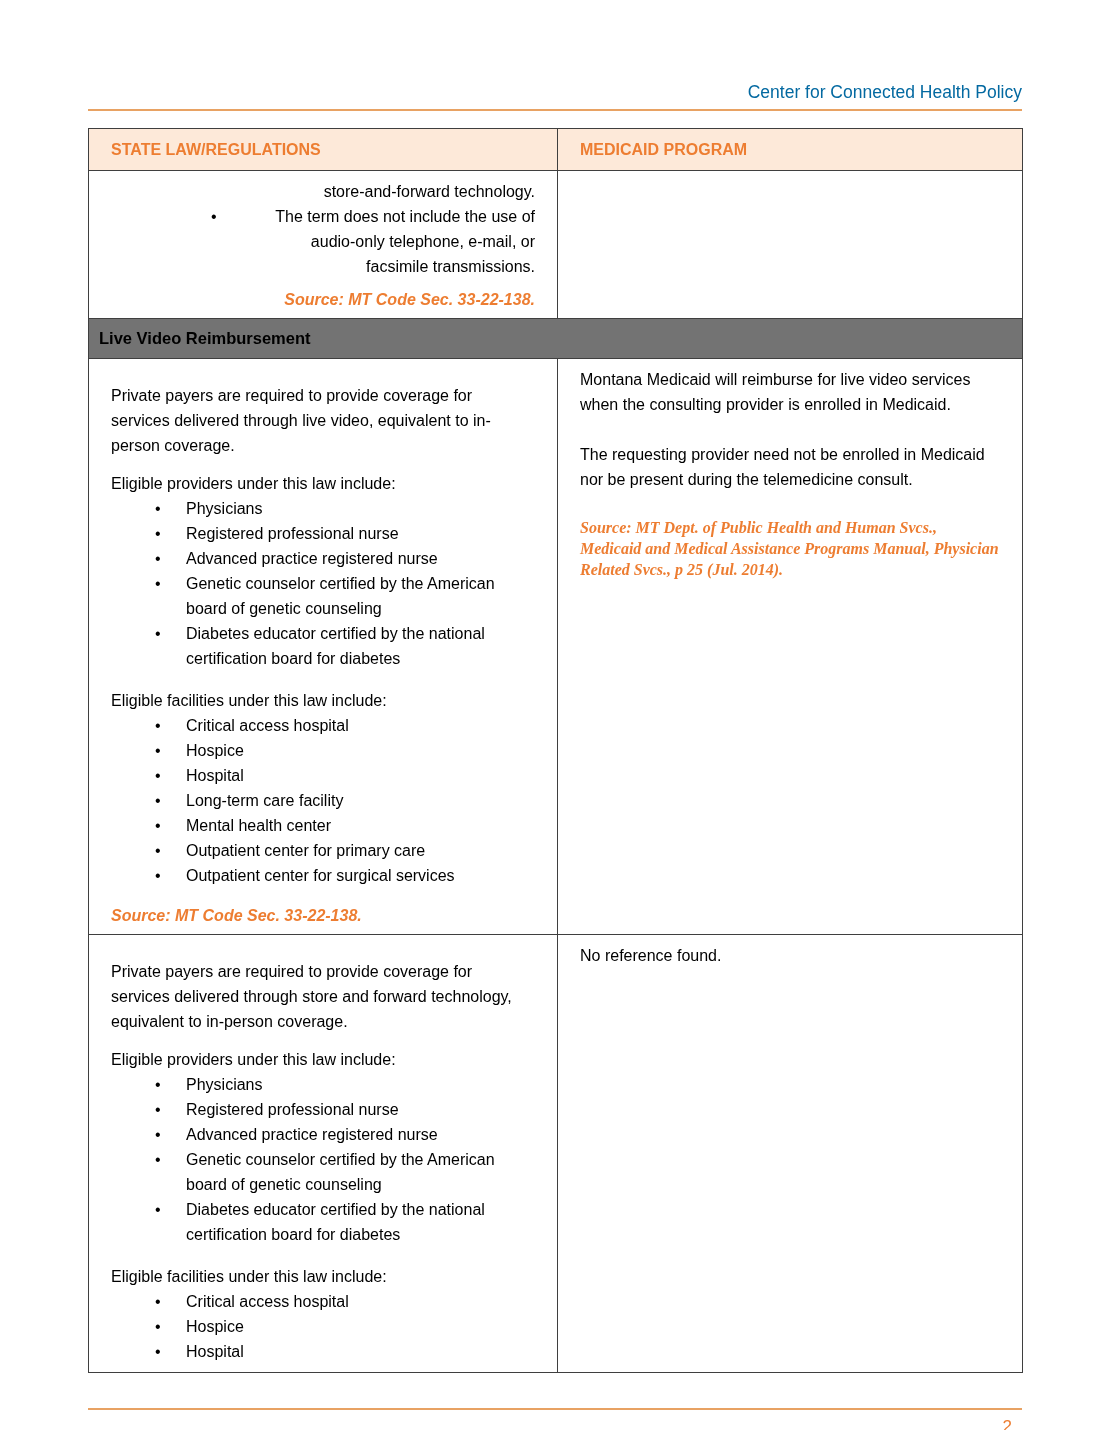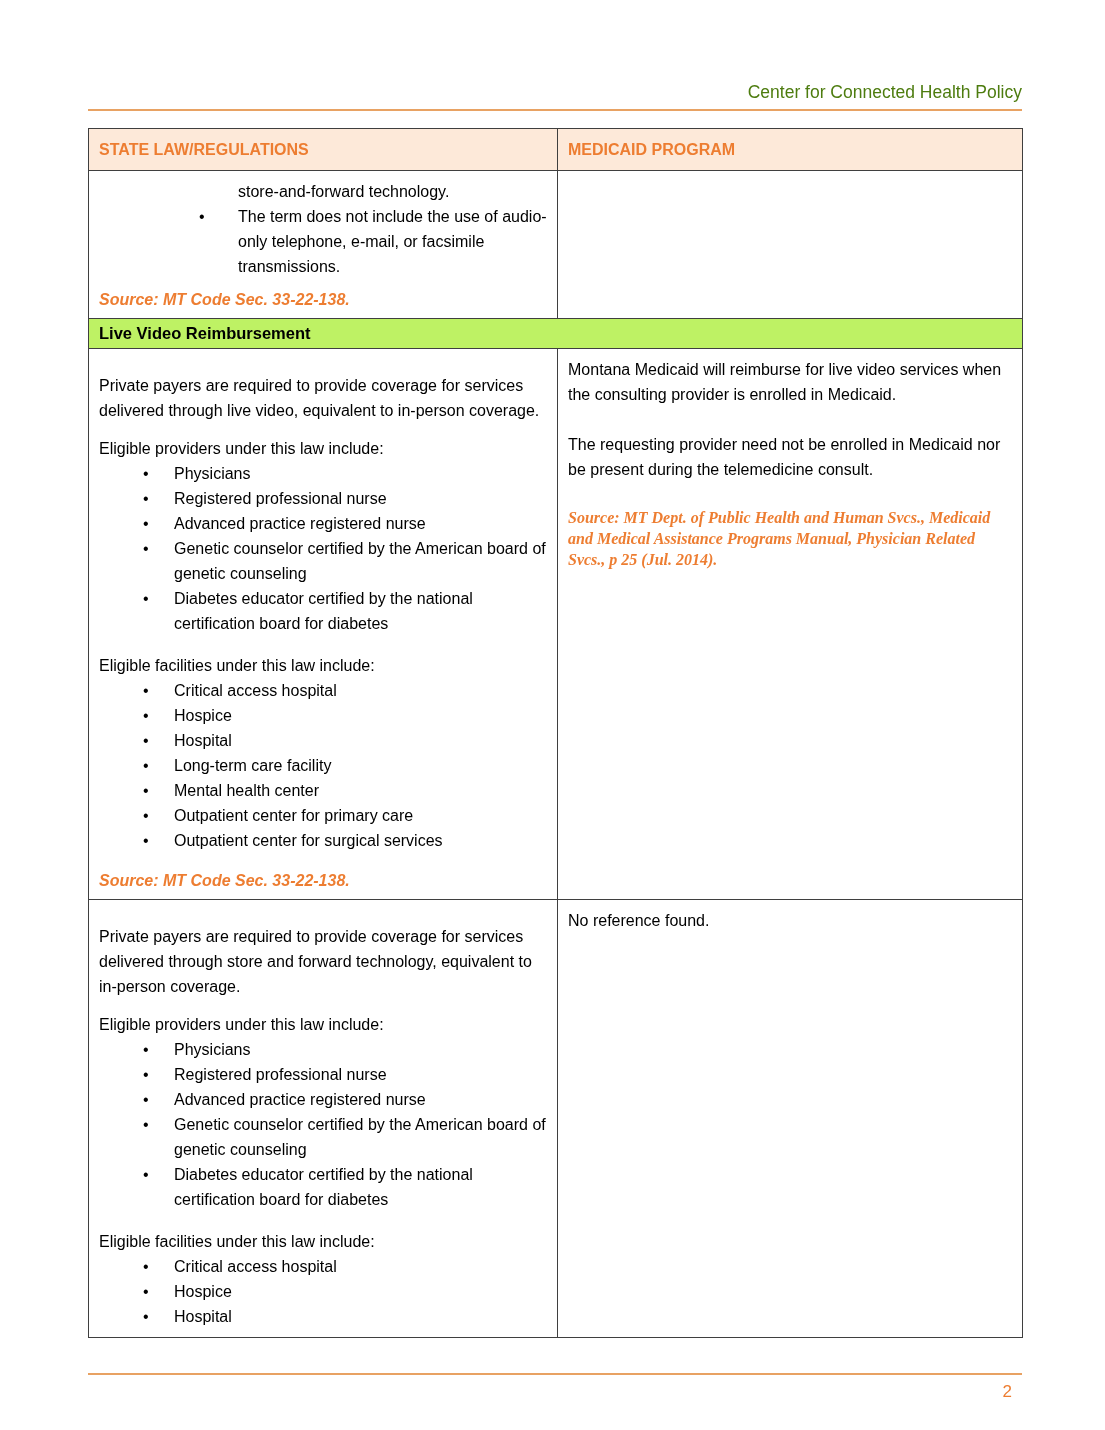--- a/index.html
+++ b/index.html
@@ -15,53 +15,53 @@
   .content {
     width: 934px;
     margin-left: 88px;
   }
   
   .doc-header-title {
     margin-top: 80px;
     text-align: right;
     font-size: 17.5px;
     line-height: 24px;
-    color: #4d7c0f;
+    color: #0369a1;
   }
   .doc-header-rule {
     margin-top: 5px;
     height: 2px;
     background: #E8A263;
   }
   
   table.policy {
     margin-top: 17px;
     width: 934px;
     border-collapse: collapse;
     table-layout: fixed;
   }
   table.policy th, table.policy td {
     border: 1px solid #3f3f3f;
     vertical-align: top;
-    padding: 8px 10px;
+    padding: 8px 22px;
     font-size: 16px;
     line-height: 25px;
   }
   th.col-header {
     height: 40px;
     background: #FDE9D9;
     color: #ED7D31;
     font-size: 16.5px;
     text-align: left;
     vertical-align: middle;
     padding: 4px 10px;
   }
   tr.banner-row td {
-    height: 30px;
-    background: #bef264;
+    height: 40px;
+    background: #737373;
     font-weight: bold;
     font-size: 16.5px;
     vertical-align: middle;
     padding: 2px 10px;
   }
   td.cell-empty { background: #ffffff; }
   p { margin: 0; }
   p.intro { margin: 16px 0 13px 0; }
   p.para { margin: 0 0 25px 0; }
   p.list-head { margin: 0; }
@@ -120,21 +120,21 @@
       <col style="width:465px">
     </colgroup>
     <thead>
       <tr>
         <th class="col-header">STATE LAW/REGULATIONS</th>
         <th class="col-header">MEDICAID PROGRAM</th>
       </tr>
     </thead>
     <tbody>
 
-      <tr style="height:144px;">
+      <tr style="height:144px;text-align:right;">
         <td>
           <div class="continuation">store-and-forward technology.</div>
           <ul class="bullets deep">
             <li>The term does not include the use of audio-only telephone, e-mail, or facsimile transmissions.</li>
           </ul>
           <div class="source" style="margin-top:10px;">Source: MT Code Sec. 33-22-138.</div>
         </td>
         <td class="cell-empty"></td>
       </tr>
 

